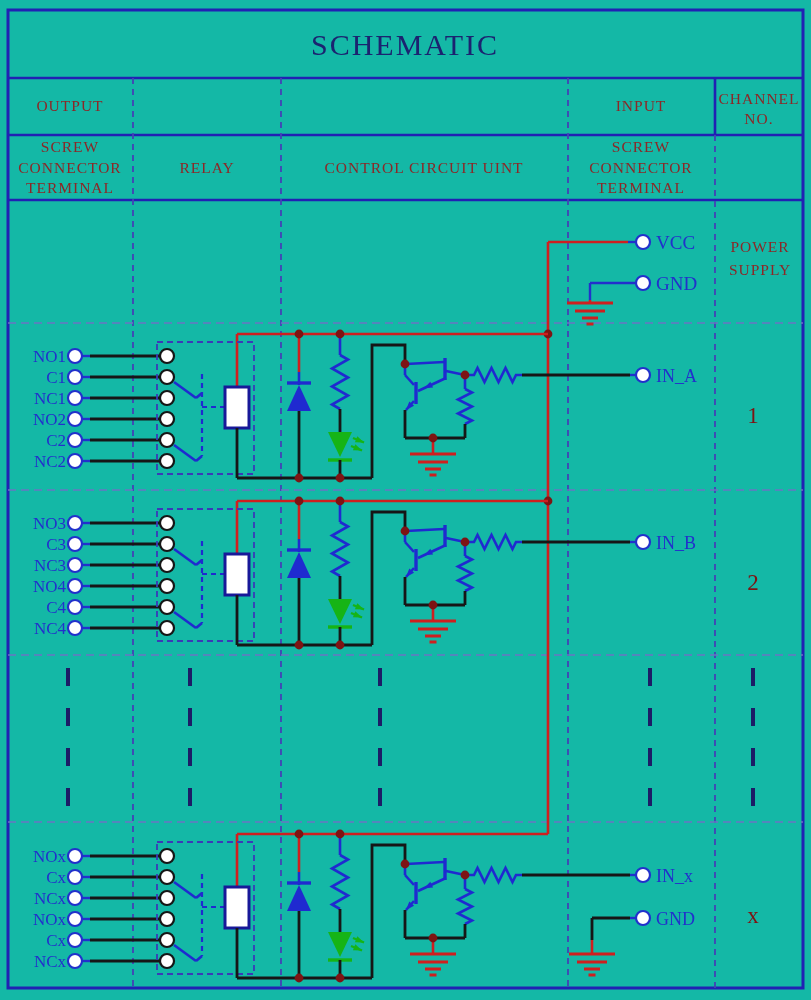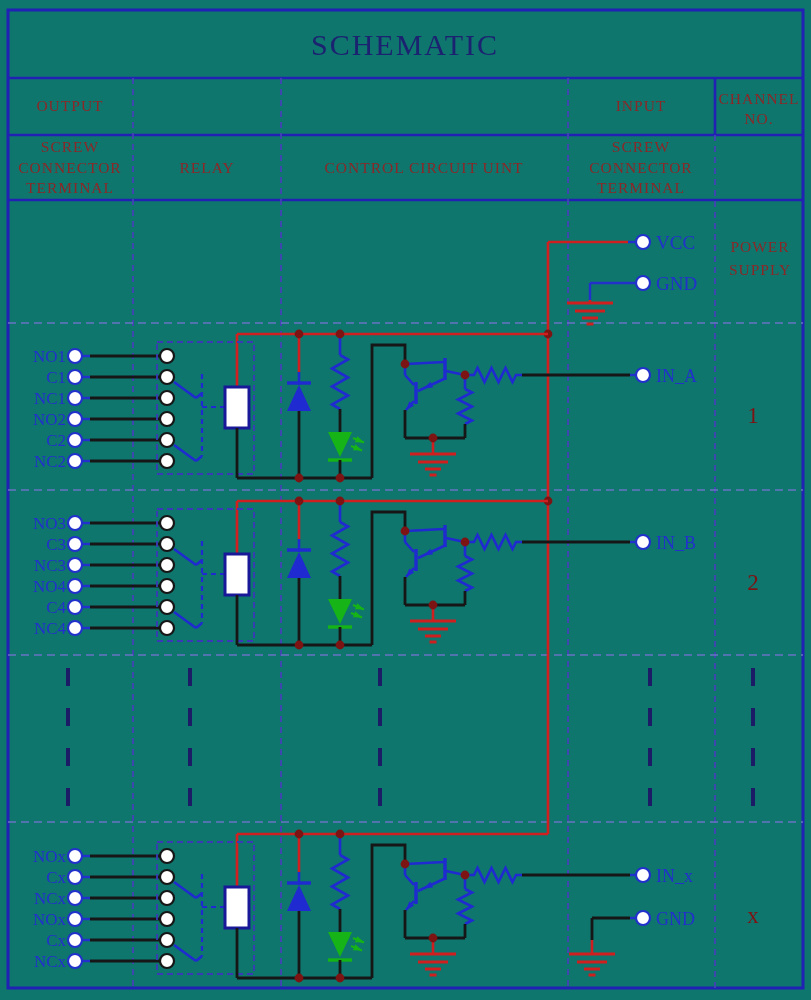--- a/index.html
+++ b/index.html
@@ -1,16 +1,16 @@
 <!DOCTYPE html>
 <html><head>
 <meta charset="utf-8">
 <style>
   html,body{margin:0;padding:0;background:#ffffff;}
-  #stage{position:relative;width:811px;height:1000px;background:#0f766e;
+  #stage{position:relative;width:811px;height:1000px;background:#14b8a6;
          font-family:"Liberation Serif", serif;}
   svg text{font-family:"Liberation Serif", serif;}
   .wk{stroke:#161616;stroke-width:2.8;fill:none;}
   .wr{stroke:#cf1f1f;stroke-width:2.6;fill:none;}
   .wb{stroke:#1f2ad0;stroke-width:2.6;fill:none;}
   .wbl{stroke:#2230cc;stroke-width:2.4;fill:none;}
   .bar{stroke:#1f2ad0;stroke-width:3.4;fill:none;}
   .tc{stroke:#2230cc;stroke-width:2.2;fill:#ffffff;}
   .kc{stroke:#161616;stroke-width:2.2;fill:#ffffff;}
   .dash-link{stroke:#1f2ad0;stroke-width:2.2;fill:none;stroke-dasharray:5,4;}

